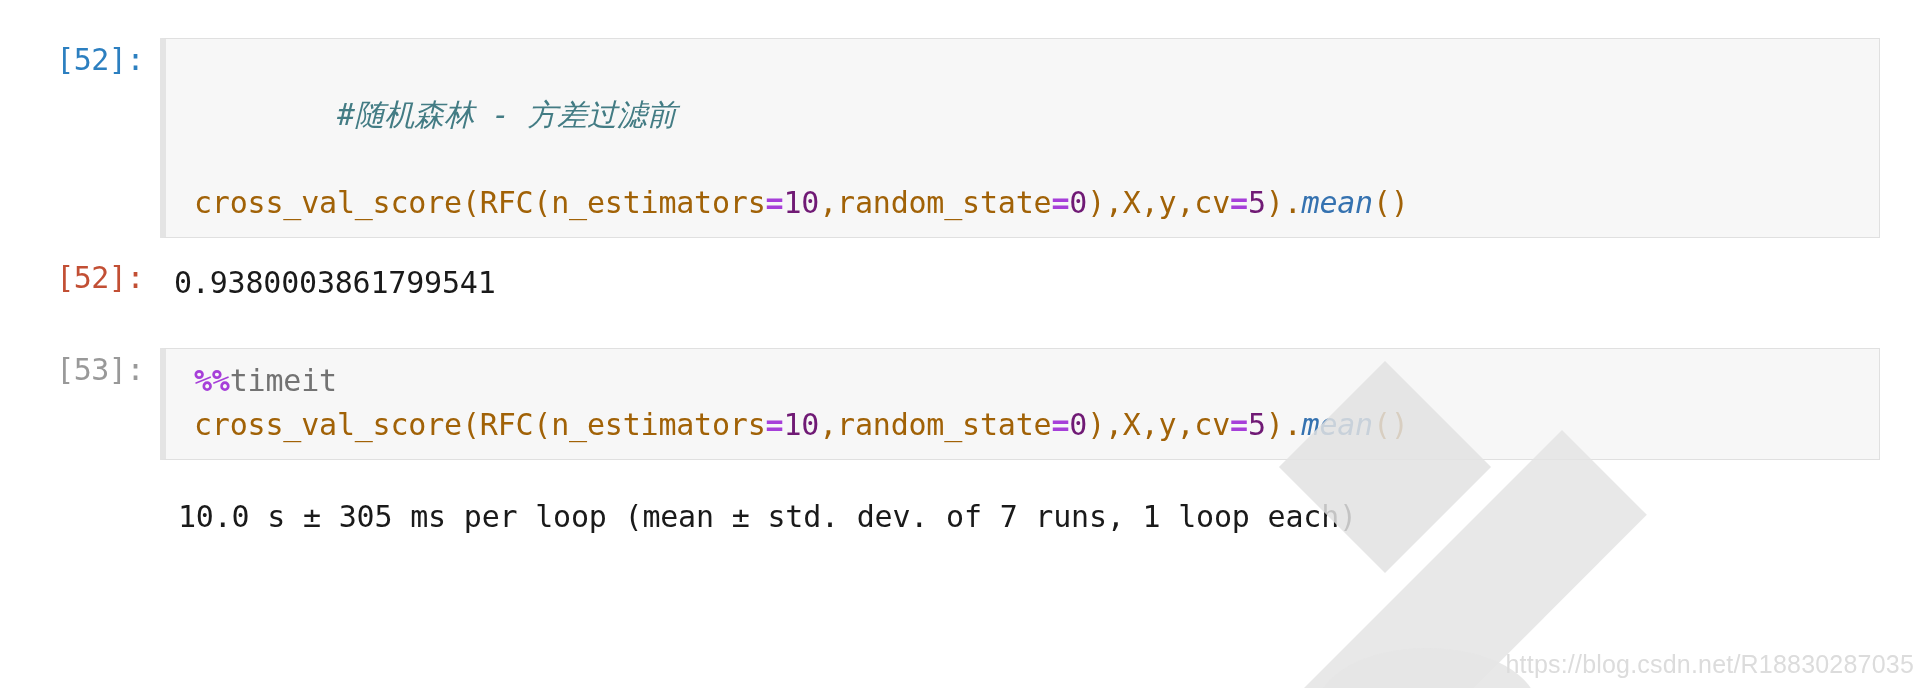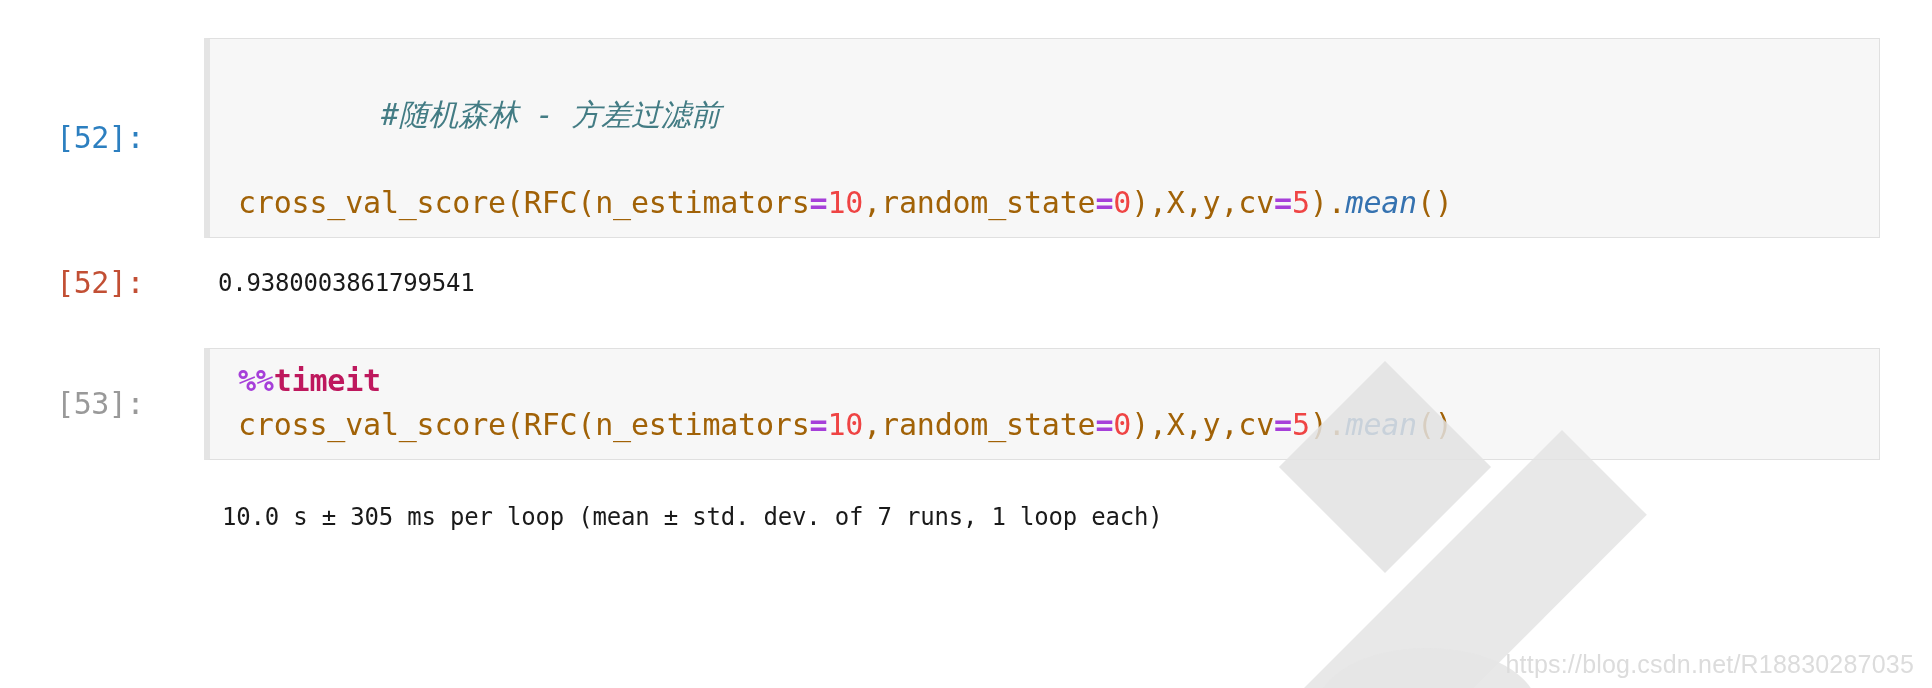--- a/index.html
+++ b/index.html
@@ -18,24 +18,23 @@
   .notebook {
     position: relative;
     width: 1932px;
     height: 688px;
     background: #ffffff;
   }
 
   
   .cell {
     display: flex;
-    align-items: center;
+    align-items: flex-start;
     width: 100%;
     box-sizing: border-box;
-    gap: 44px;
   }
 
   .prompt {
     width: 160px;
     min-width: 160px;
     text-align: right;
     padding-right: 16px;
     box-sizing: border-box;
     font-family: "DejaVu Sans Mono", "Liberation Mono", monospace;
     font-size: 30px;
@@ -64,37 +63,37 @@
     font-size: 30px;
     line-height: 44px;
     white-space: pre;
     color: #1a1a1a;
     letter-spacing: -0.2px;
   }
 
   
   .tok-comment  { color: #437c84; font-style: italic; }
   .tok-magic-sym{ color: #a63fd9; font-weight: bold; }
-  .tok-magic    { color: #be185d; font-weight: bold; }
+  .tok-magic    { color: #737373; font-weight: normal; }
   .tok-op       { color: #a63fd9; font-weight: bold; }
-  .tok-num      { color: #ef4444; }
+  .tok-num      { color: #701a75; }
   .tok-method   { color: #3572b0; font-style: italic; }
   .tok-plain    { color: #a16207; }
 
   
   .output-area {
     flex: 1 1 auto;
     background: transparent;
     padding: 4px 14px 4px 14px;
     box-sizing: border-box;
     margin-right: 52px;
   }
   .output-line {
     font-family: "DejaVu Sans Mono", "Liberation Mono", monospace;
-    font-size: 24px;
+    font-size: 30px;
     line-height: 46px;
     white-space: pre;
     color: #1a1a1a;
     letter-spacing: -0.2px;
   }
   .stream-out {
     padding-left: 4px;
   }
 
   

